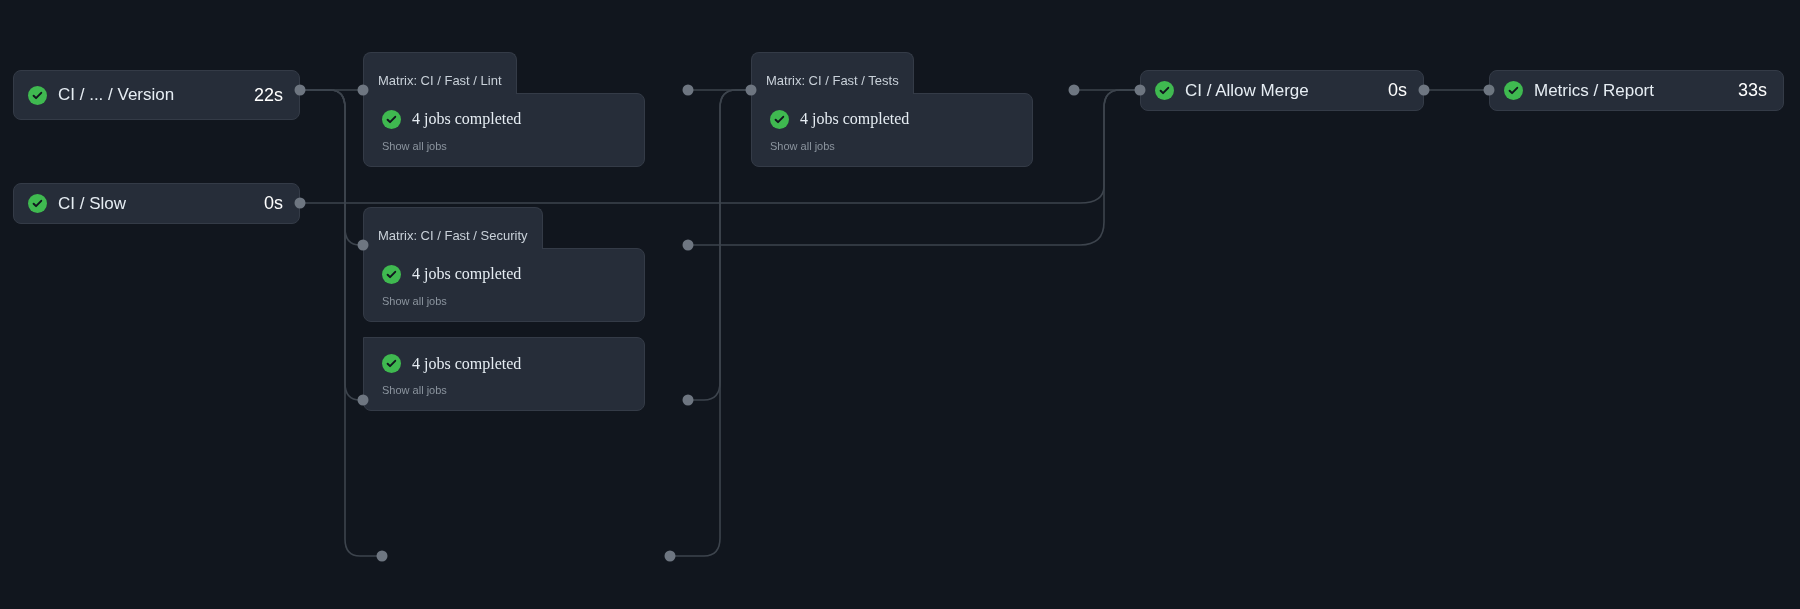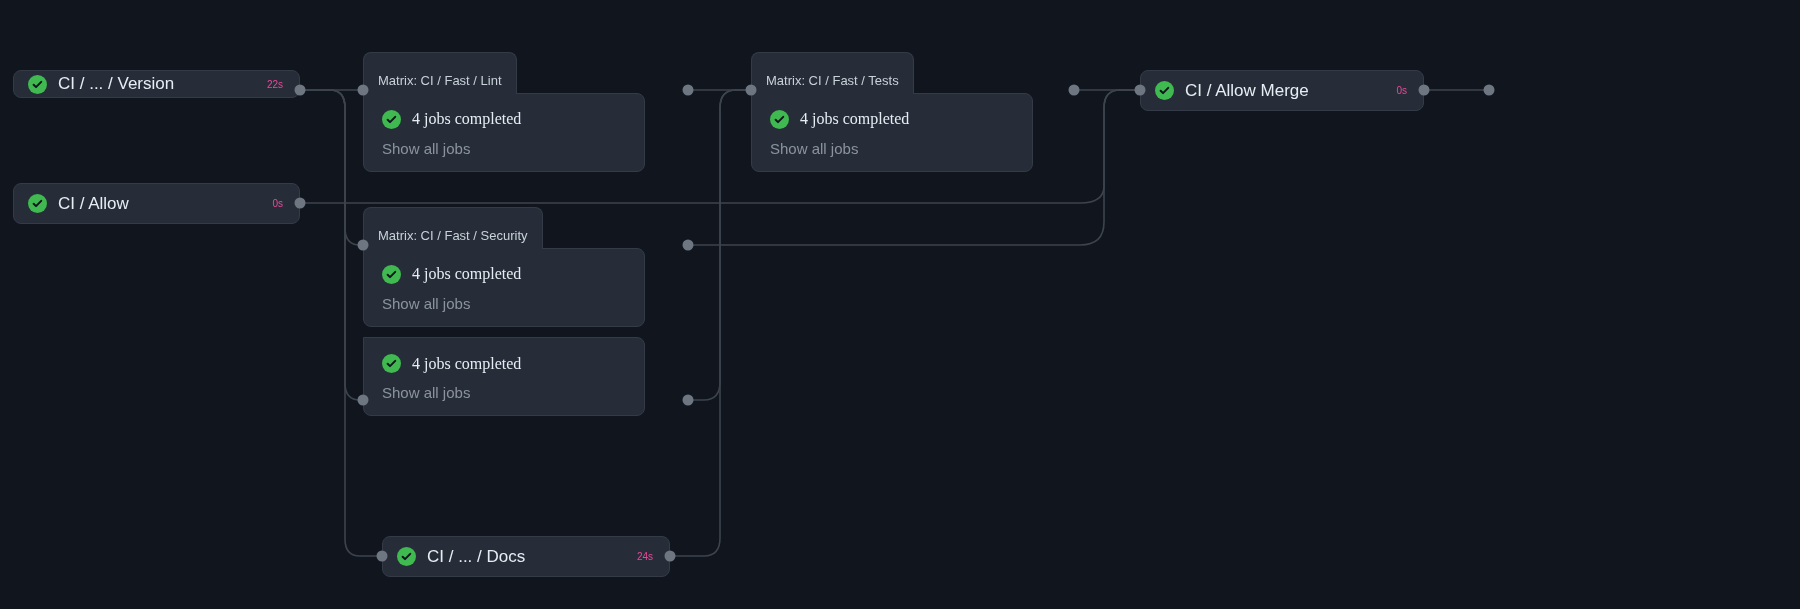--- a/index.html
+++ b/index.html
@@ -26,22 +26,22 @@
   }
   .node .row{display:flex;align-items:center;width:100%;}
   .label{
     color:#e6edf3;
     font-size:17px;
     white-space:nowrap;
     margin-left:11px;
   }
   .dur{
     margin-left:auto;
-    color:#ec4899;
-    font-size:10px;
+    color:#ffffff;
+    font-size:18px;
     white-space:nowrap;
   }
 
   
   .status-icon{
     width:19px;height:19px;
     border-radius:50%;
     background:#3fb950;
     display:inline-flex;
     align-items:center;justify-content:center;
@@ -72,21 +72,21 @@
     border-radius:0 8px 8px 8px;
     margin-top:-1px;
     padding:16px 18px 14px 18px;
     width:282px;
   }
   .matrix-main{display:flex;align-items:center;}
   .matrix-main .label{font-size:16px;margin-left:11px;font-family:Liberation Serif, serif;}
   .show-all{
     margin-top:11px;
     color:#8b949e;
-    font-size:15px;
+    font-size:11px;
     cursor:pointer;
   }
 
   
   .handle{
     position:absolute;
     width:11px;height:11px;
     border-radius:50%;
     background:#6e7681;
     transform:translate(-50%,-50%);
@@ -117,41 +117,41 @@
       <path d="M688 400 L704 400 Q720 400 720 382 L720 108 Q720 90 736 90 L751 90"></path>
 
       <path d="M670 556 L704 556 Q720 556 720 538 L720 108 Q720 90 736 90 L751 90"></path>
 
       <path d="M300 203 L1080 203 Q1104 203 1104 186 L1104 108 Q1104 90 1120 90 L1140 90"></path>
 
       <path d="M1424 90 L1489 90"></path>
     </g>
   </svg>
 
-  <div class="node" style="left:13px;top:70px;width:287px;height:28px;">
+  <div class="node" style="left:13px;top:70px;width:287px;height:50px;">
     <div class="row">
       <span class="status-icon">
         <svg width="13" height="13" viewBox="0 0 16 16">
             <path d="M3.2 8.3l3 3 6.4-6.6" stroke="#11161e" stroke-width="2.4" fill="none" stroke-linecap="round" stroke-linejoin="round"></path>
           </svg>
       </span>
       <span class="label">CI / ... / Version</span>
       <span class="dur">22s</span>
     </div>
   </div>
   <div class="handle" style="left:300px;top:90px;"></div>
 
   <div class="node" style="left:13px;top:183px;width:287px;height:41px;">
     <div class="row">
       <span class="status-icon">
         <svg width="13" height="13" viewBox="0 0 16 16">
             <path d="M3.2 8.3l3 3 6.4-6.6" stroke="#11161e" stroke-width="2.4" fill="none" stroke-linecap="round" stroke-linejoin="round"></path>
           </svg>
       </span>
-      <span class="label">CI / Allow</span>
+      <span class="label">CI / Slow</span>
       <span class="dur">0s</span>
     </div>
   </div>
   <div class="handle" style="left:300px;top:203px;"></div>
 
   <div class="matrix" style="left:363px;top:28px;">
     <div class="matrix-tab">Matrix: CI / Fast / Lint</div>
     <div class="matrix-body">
       <div class="matrix-main">
         <span class="status-icon">
@@ -210,43 +210,43 @@
             </svg>
         </span>
         <span class="label">4 jobs completed</span>
       </div>
       <div class="show-all">Show all jobs</div>
     </div>
   </div>
   <div class="handle" style="left:363px;top:400px;"></div>
   <div class="handle" style="left:688px;top:400px;"></div>
 
-  <div class="node" style="left:382px;top:536px;width:288px;height:41px;">
-    <div class="row">
-      <span class="status-icon">
-        <svg width="13" height="13" viewBox="0 0 16 16">
-            <path d="M3.2 8.3l3 3 6.4-6.6" stroke="#11161e" stroke-width="2.4" fill="none" stroke-linecap="round" stroke-linejoin="round"></path>
-          </svg>
-      </span>
-      <span class="label">CI / ... / Docs</span>
-      <span class="dur">24s</span>
-    </div>
-  </div>
   <div class="handle" style="left:382px;top:556px;"></div>
   <div class="handle" style="left:670px;top:556px;"></div>
 
   <div class="node" style="left:1140px;top:70px;width:284px;height:41px;">
     <div class="row">
       <span class="status-icon">
         <svg width="13" height="13" viewBox="0 0 16 16">
             <path d="M3.2 8.3l3 3 6.4-6.6" stroke="#11161e" stroke-width="2.4" fill="none" stroke-linecap="round" stroke-linejoin="round"></path>
           </svg>
       </span>
       <span class="label">CI / Allow Merge</span>
       <span class="dur">0s</span>
     </div>
   </div>
   <div class="handle" style="left:1140px;top:90px;"></div>
   <div class="handle" style="left:1424px;top:90px;"></div>
 
+  <div class="node" style="left:1489px;top:70px;width:295px;height:41px;">
+    <div class="row">
+      <span class="status-icon">
+        <svg width="13" height="13" viewBox="0 0 16 16">
+            <path d="M3.2 8.3l3 3 6.4-6.6" stroke="#11161e" stroke-width="2.4" fill="none" stroke-linecap="round" stroke-linejoin="round"></path>
+          </svg>
+      </span>
+      <span class="label">Metrics / Report</span>
+      <span class="dur">33s</span>
+    </div>
+  </div>
   <div class="handle" style="left:1489px;top:90px;"></div>
 
 </div>
 
 </body></html>

